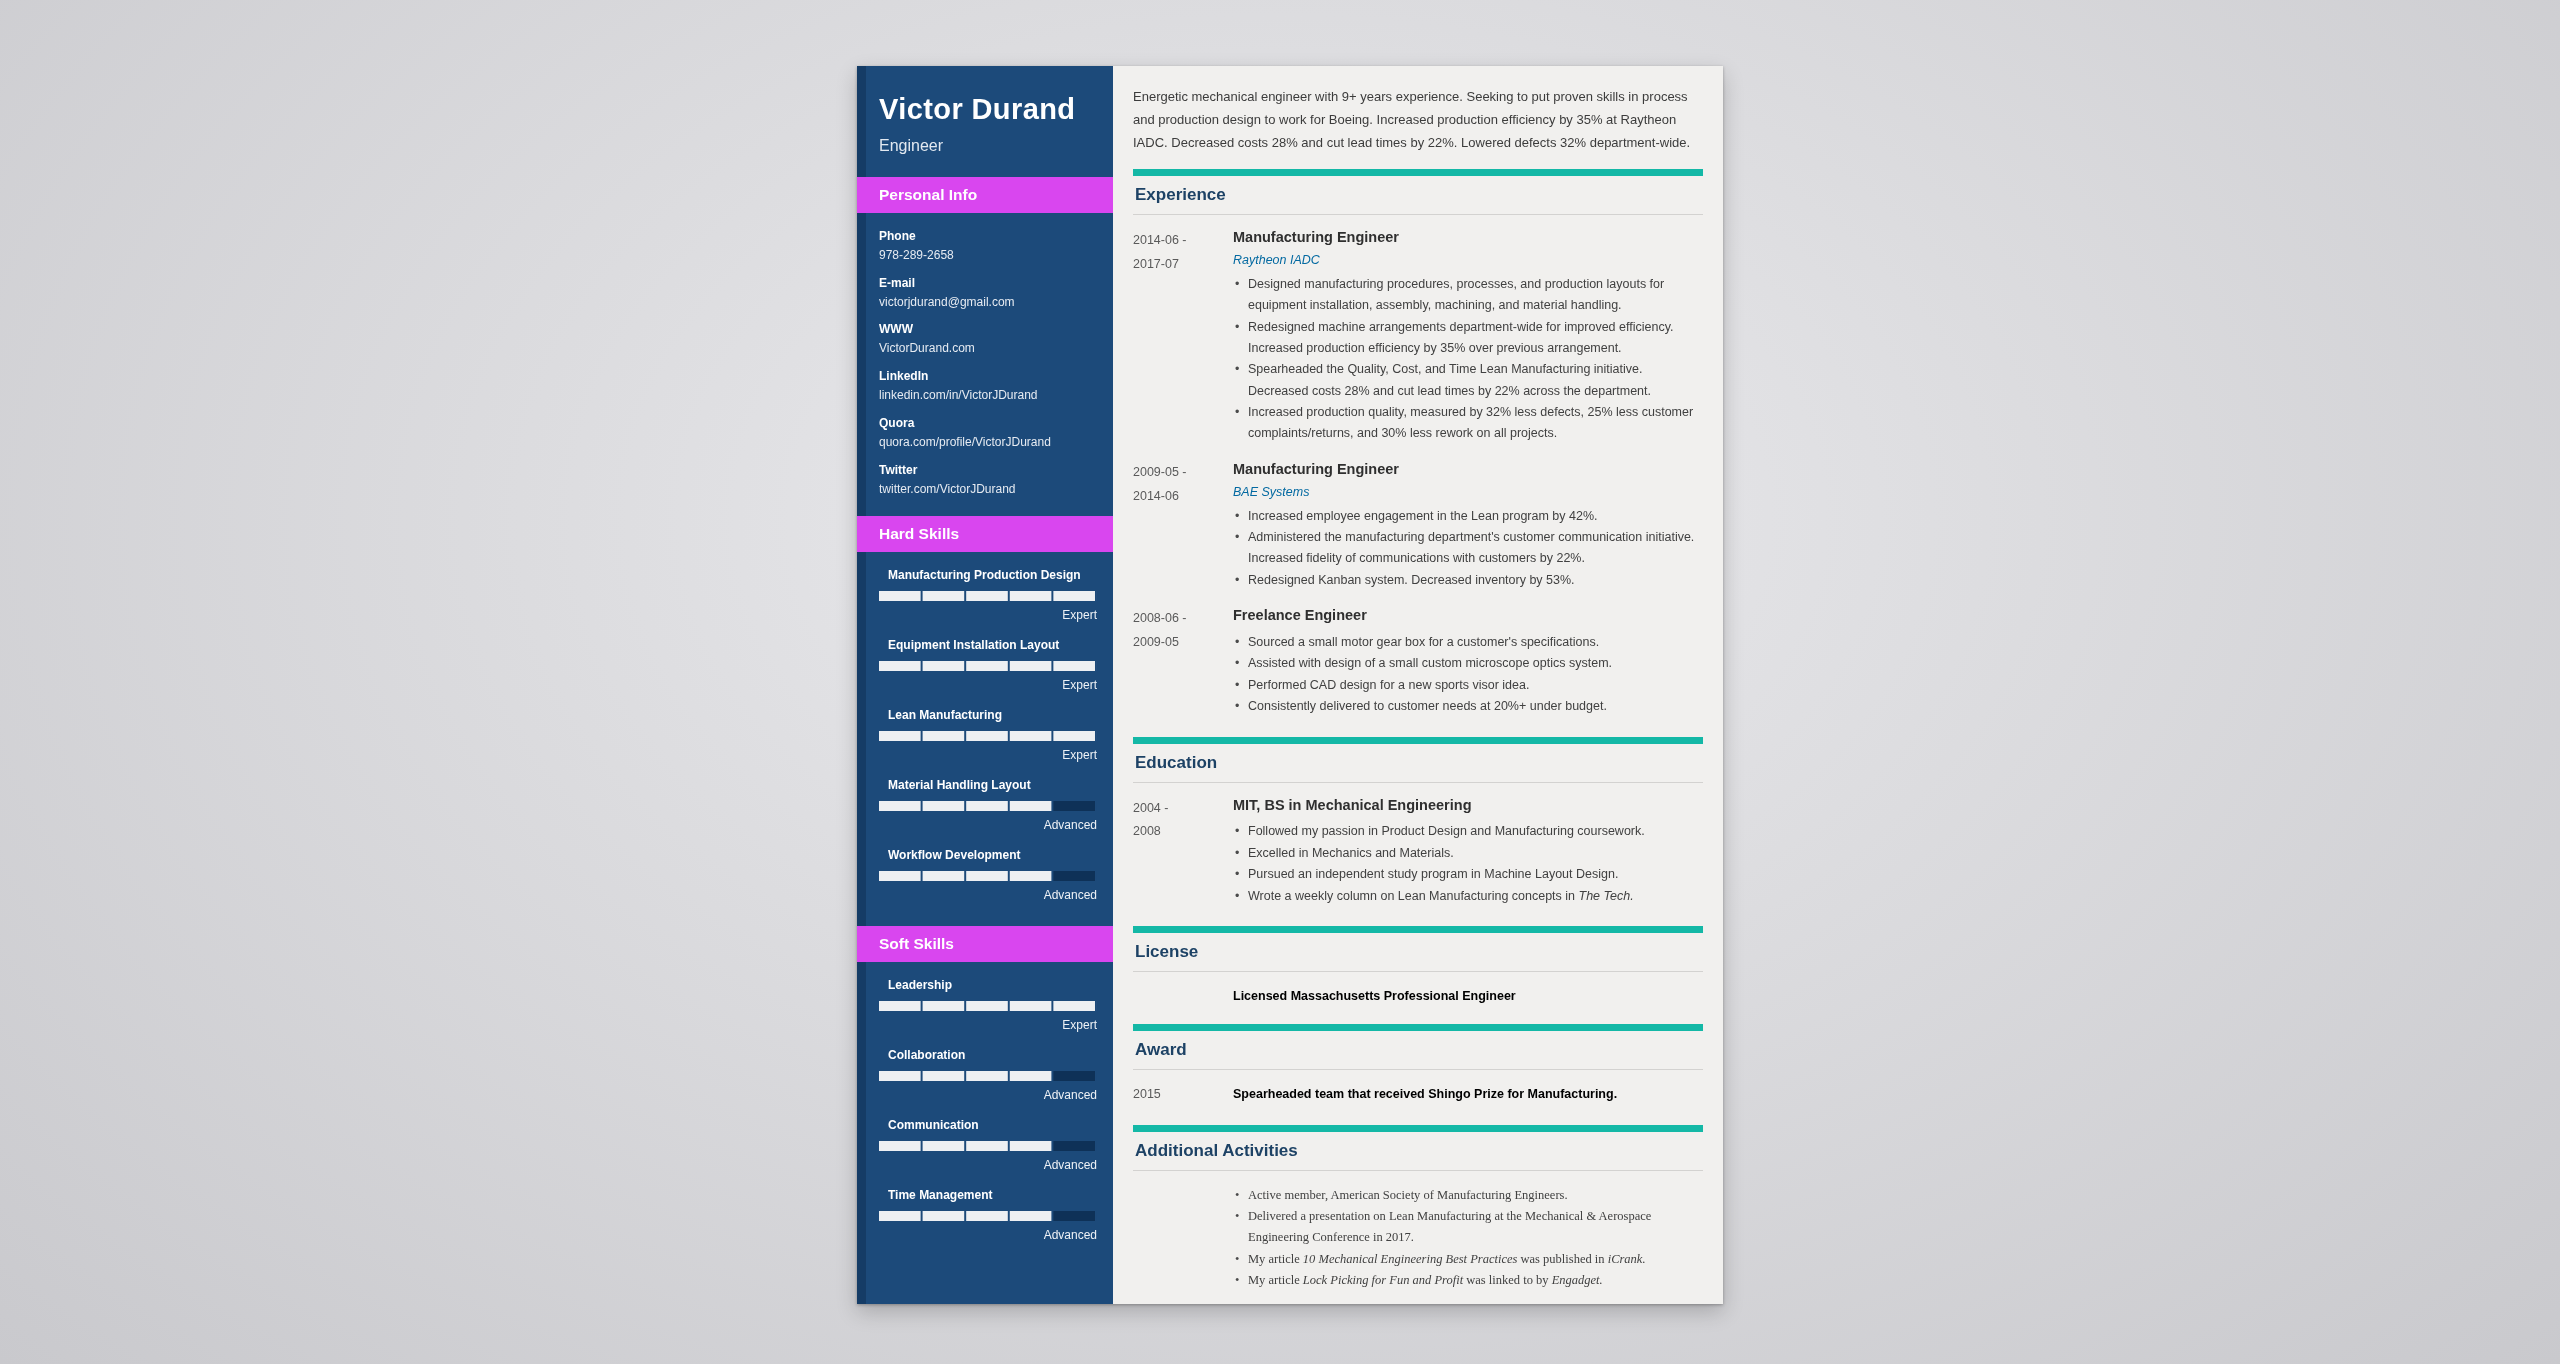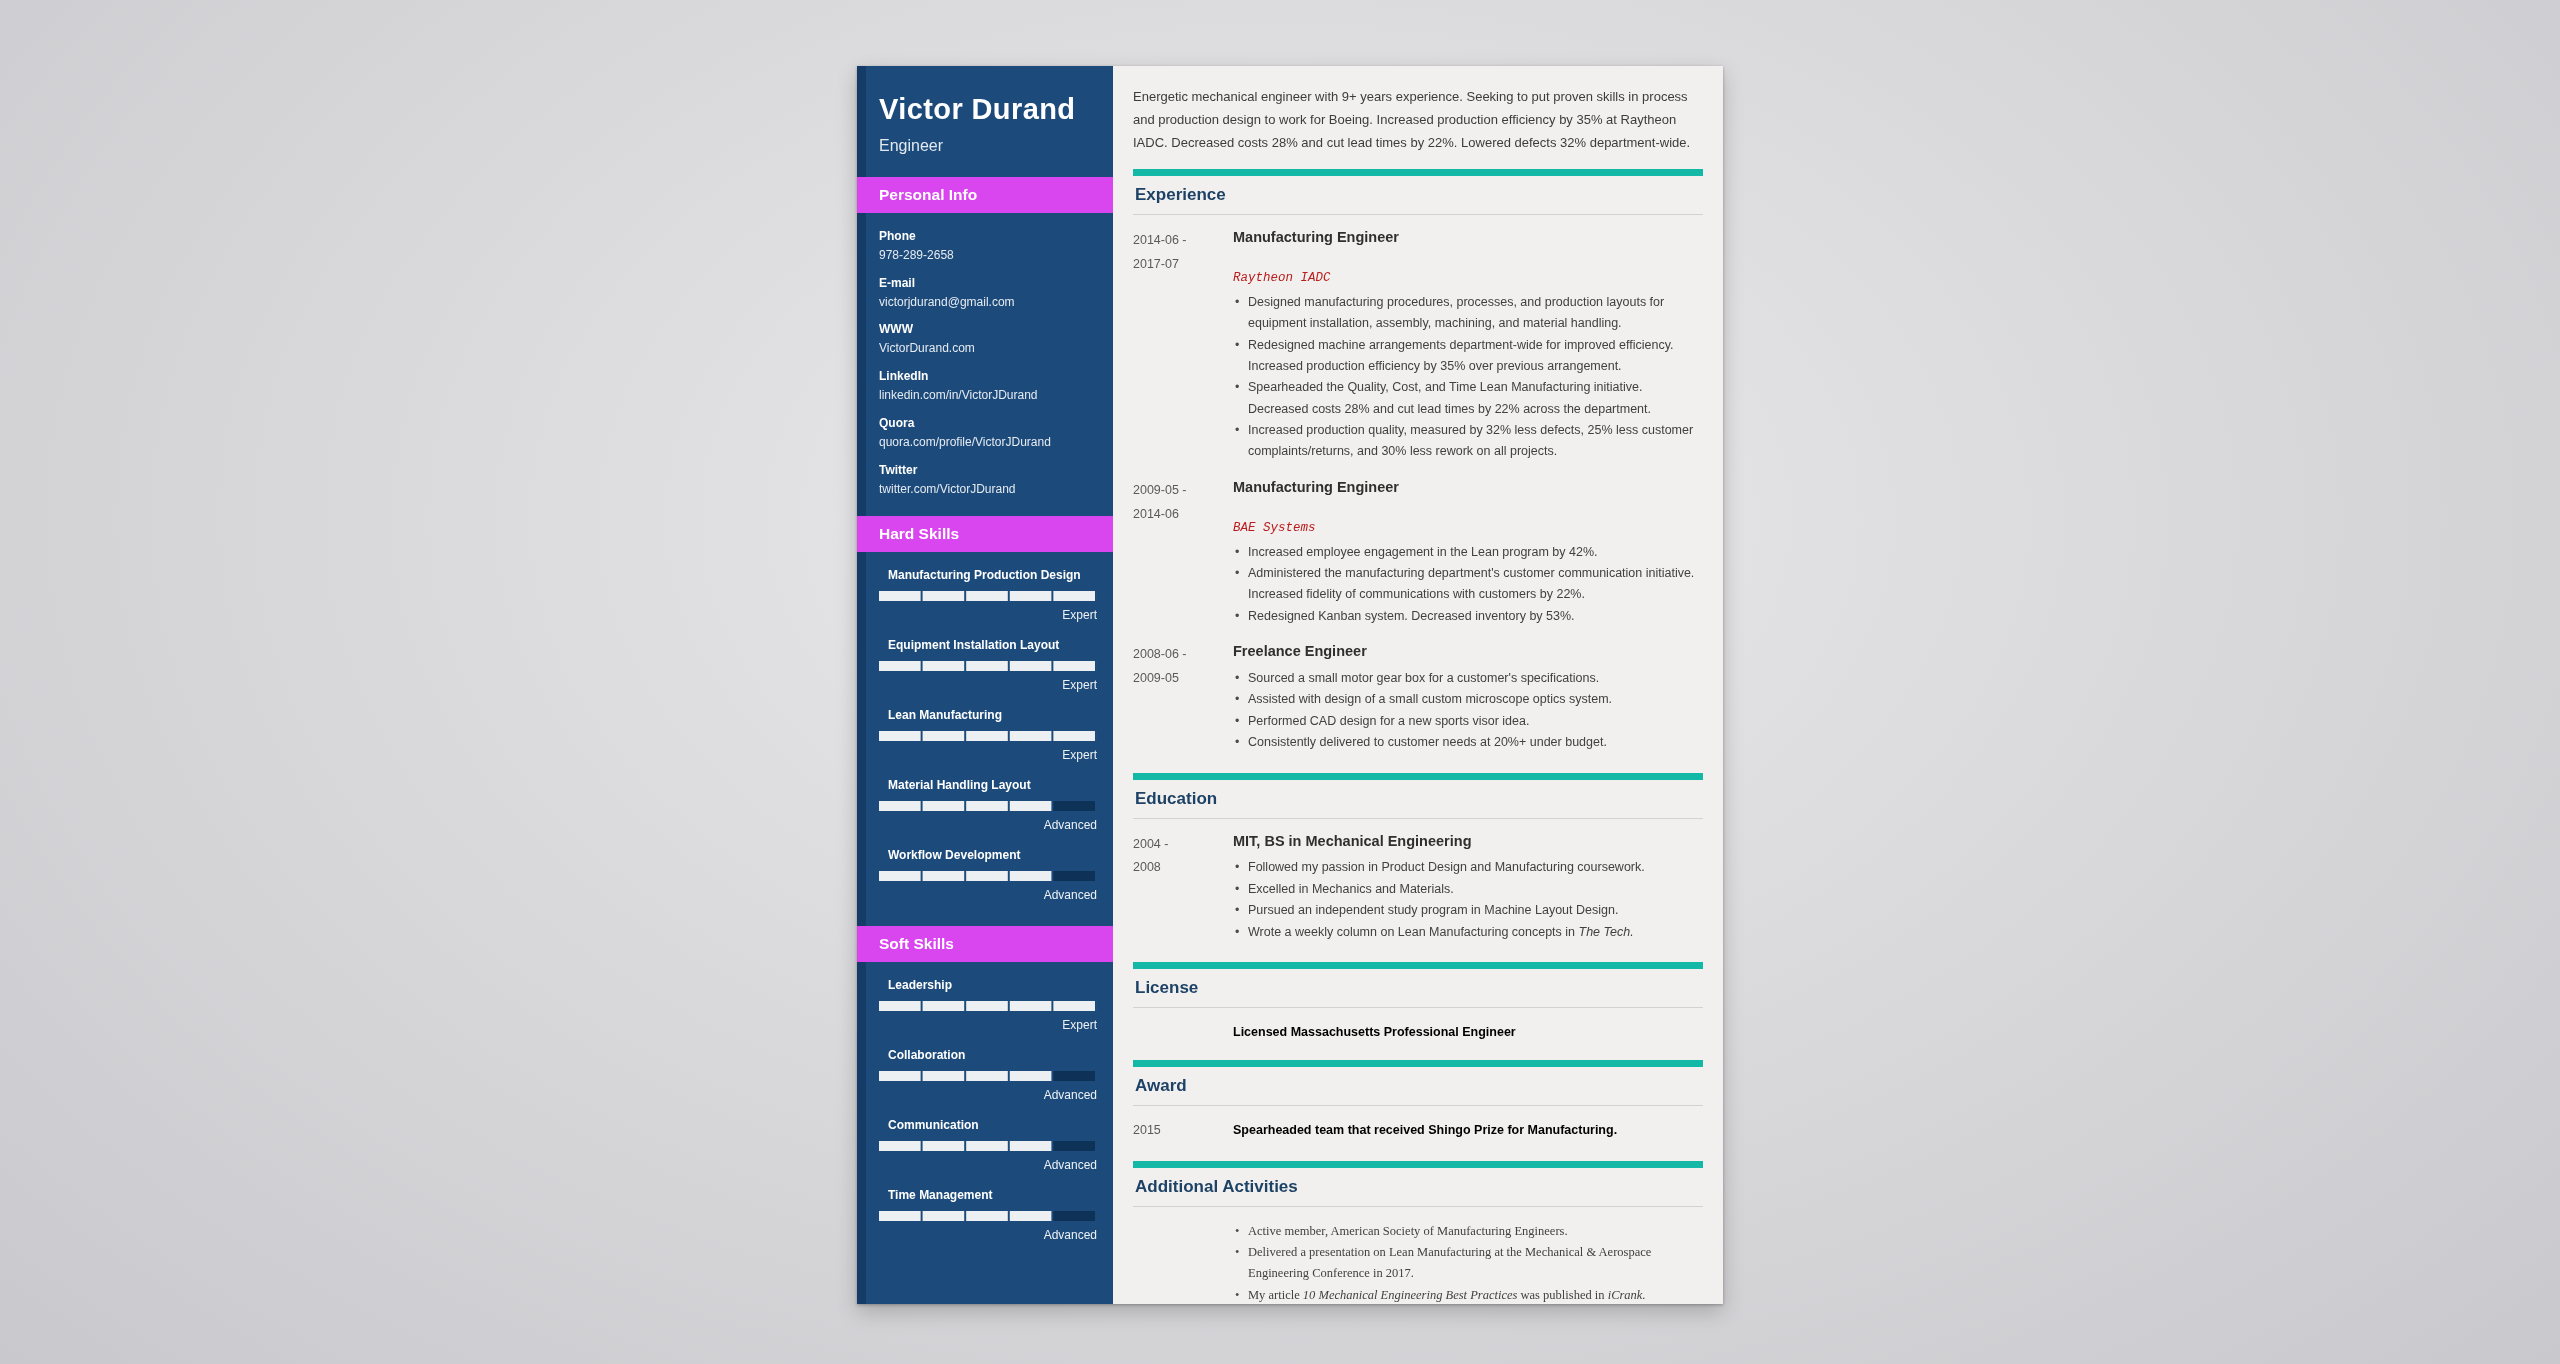--- a/index.html
+++ b/index.html
@@ -65,21 +65,21 @@
   .section-heading {
     font-size: 17px; font-weight: bold; color: #1d4265;
     border-top: 7px solid #14b8a6; border-bottom: 1px solid #d3d2d0;
     padding: 9px 2px;
   }
   .section-body { padding: 13px 0 15px; }
   .entry-row { display: grid; grid-template-columns: 100px 1fr; margin-bottom: 15px; }
   .entry-row:last-child { margin-bottom: 4px; }
   .entry-dates { font-size: 12.5px; color: #5a5a5a; line-height: 1.9; padding-top: 1px; }
   .entry-title { font-size: 14.5px; font-weight: bold; color: #2f2f2f; line-height: 1.3; }
-  .entry-subtitle { font-style: italic; font-size: 12.5px; color: #b91c1c; margin-top: 24px; font-family: Liberation Mono, monospace; }
+  .entry-subtitle { font-style: italic; font-size: 12.5px; color: #0369a1; margin-top: 6px; }
   ul.bullet-list { list-style: none; margin-top: 7px; }
   ul.bullet-list.no-title { margin-top: 1px; font-family: Liberation Serif, serif; }
   .bullet-item {
     font-size: 12.5px; line-height: 1.71; color: #414141;
     padding-left: 15px; position: relative;
   }
   .bullet-item::before { content: "\2022"; position: absolute; left: 2px; top: 0; color: #4a4a4a; }
   .bullet-item em { font-style: italic; }
   .strong-line { font-size: 12.5px; font-weight: bold; color: #000000; padding-top: 2px; line-height: 1.6; }
   .section-body.compact { padding: 12px 0 14px; }

